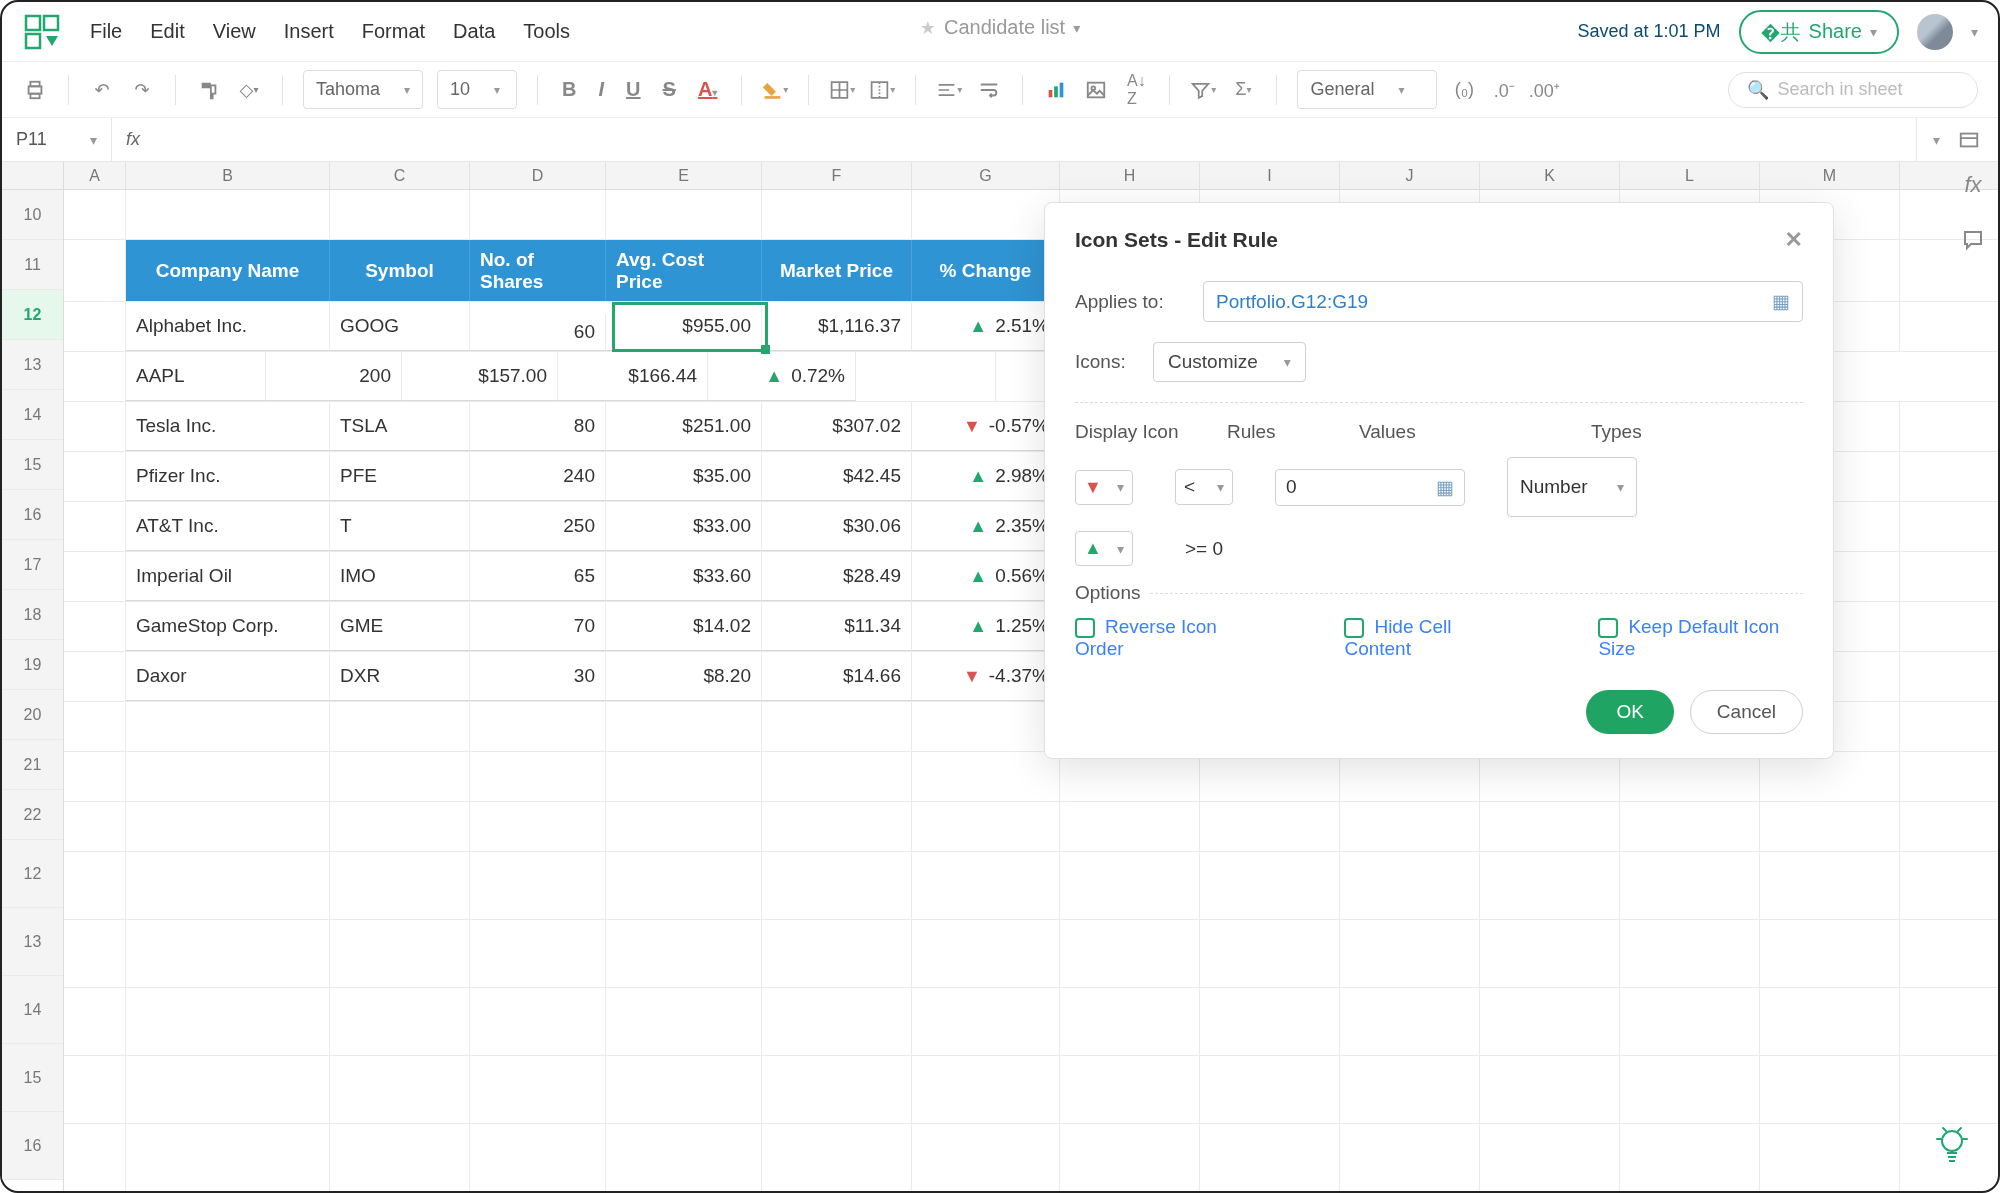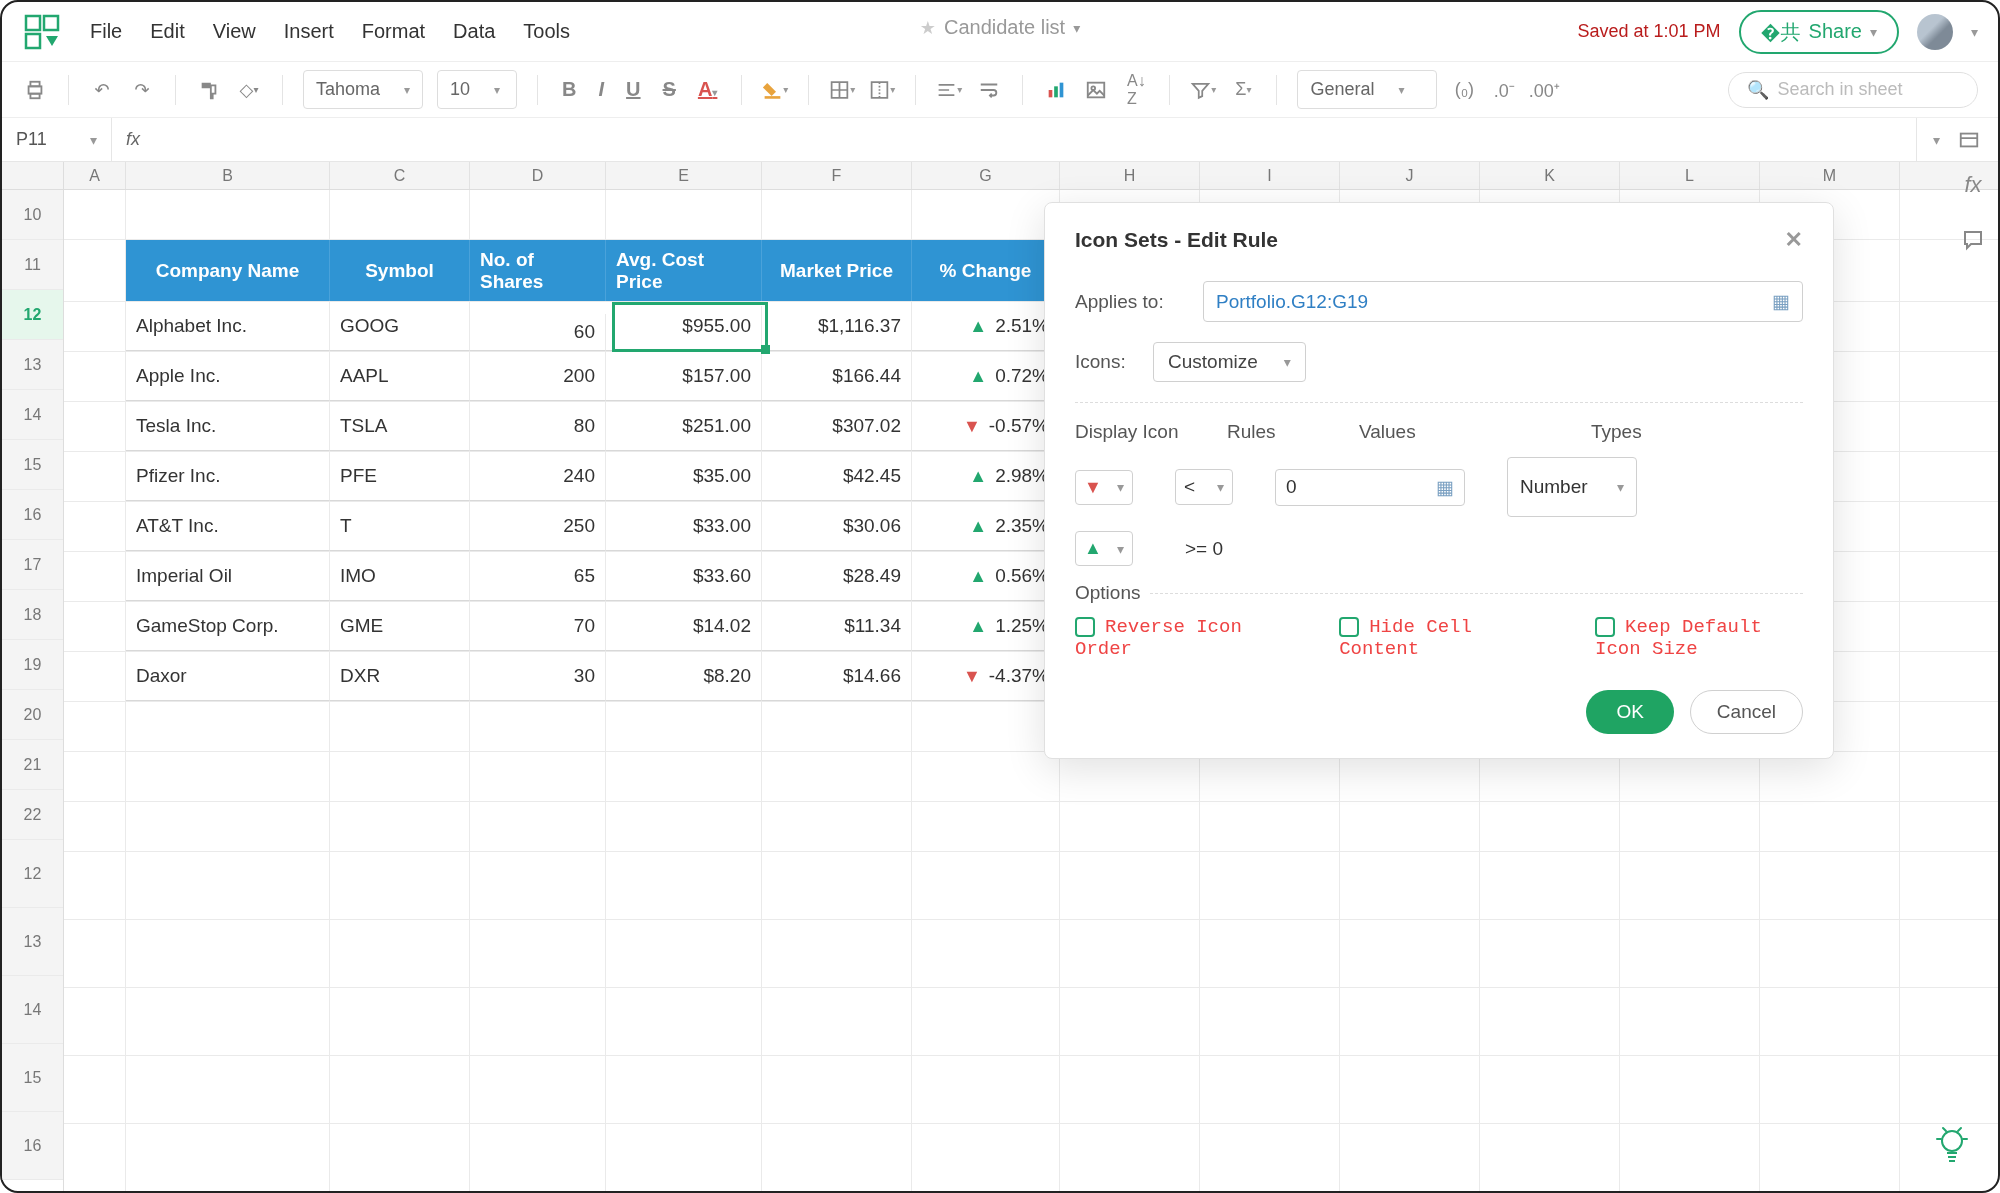--- a/index.html
+++ b/index.html
@@ -41,21 +41,21 @@
   align-items: center;
   gap: 8px;
 }
 .doctitle .star { color: #ccc; font-size: 18px; }
 .right-menubar {
   margin-left: auto;
   display: flex;
   align-items: center;
   gap: 18px;
 }
-.saved-text { color: #b91c1c; font-size: 18px; margin-left: 8px; }
+.saved-text { color: #0c4a6e; font-size: 18px; margin-left: 8px; }
 .share-btn {
   border: 2px solid #22a76f;
   color: #22a76f;
   border-radius: 22px;
   padding: 6px 20px;
   font-size: 20px;
   display: flex;
   align-items: center;
   gap: 8px;
   background: #fff;
@@ -276,21 +276,21 @@
   width:130px; border:1px solid #d0d0d0; border-radius:4px;
   padding:18px 12px; display:flex; justify-content:space-between; align-items:center;
 }
 .dlg-options-label {
   color:#555; margin: 16px 0 12px 0;
   display:flex; align-items:center; gap:10px;
 }
 .dlg-options-label::after {
   content:""; flex:1; border-top:1px dashed #ddd;
 }
-.dlg-options { display:flex; gap: 90px; align-items:flex-end; color:#ef4444;font-family:Liberation Mono, monospace; }
+.dlg-options { display:flex; gap: 90px; align-items:flex-end; color:#3b82f6; }
 .chk {
   width:20px; height:20px; border:2px solid #22a76f; border-radius:4px;
   display:inline-block; margin-right:10px; vertical-align:middle;
 }
 .dlg-buttons {
   display:flex; gap:16px; justify-content:flex-end; margin-top: 30px;
 }
 .btn-ok {
   background:#1fa463; color:#fff; border:none; border-radius:22px;
   padding: 10px 30px; font-size:19px;
@@ -564,21 +564,20 @@
         </div>
         <div class="cell cH"></div>
         <div class="cell cI"></div>
         <div class="cell cJ"></div>
         <div class="cell cK"></div>
         <div class="cell cL"></div>
         <div class="cell cM"></div>
       </div>
       <div class="row">
         <div class="cell cA"></div>
-        <div class="cell cB" style="border-bottom: 1px solid rgb(216, 216, 216);">Apple Inc.</div>
         <div class="cell cC" style="border-bottom: 1px solid rgb(216, 216, 216);">AAPL</div>
         <div class="cell cD num" style="border-bottom: 1px solid rgb(216, 216, 216);">200</div>
         <div class="cell cE num" style="border-bottom: 1px solid rgb(216, 216, 216);">$157.00</div>
         <div class="cell cF num" style="border-bottom: 1px solid rgb(216, 216, 216);">$166.44</div>
         <div class="cell cG chg" style="border-bottom: 1px solid rgb(216, 216, 216);">
           <span class="arrow-up">▲</span>
           <span>0.72%</span>
         </div>
         <div class="cell cH"></div>
         <div class="cell cI"></div>

